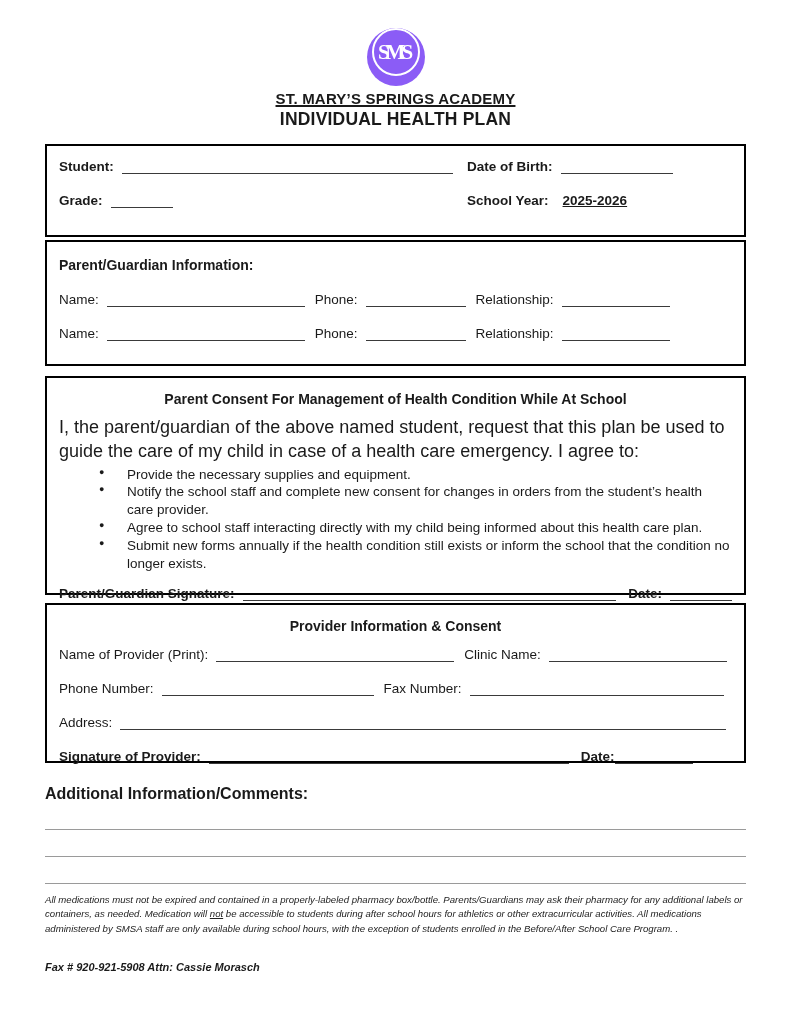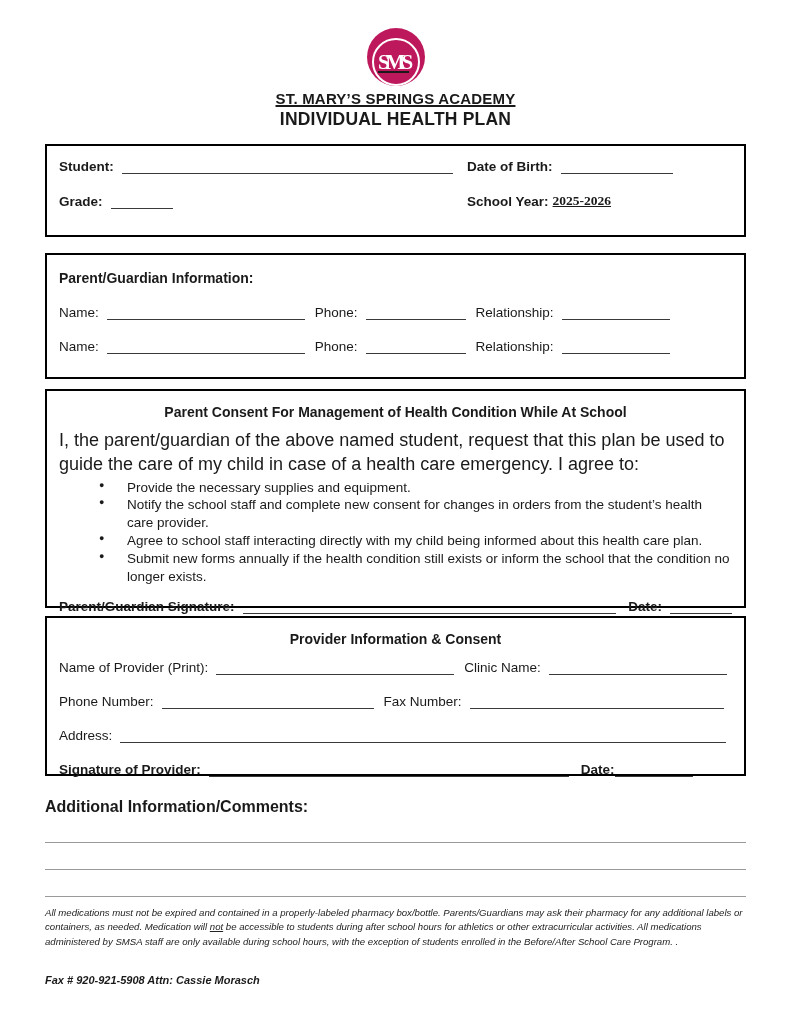--- a/index.html
+++ b/index.html
@@ -7,50 +7,50 @@
   .page {
     width: 791px; height: 1024px; background: #ffffff; overflow: hidden;
     font-family: "Liberation Sans", sans-serif; color: #1a1a1a; position: relative;
   }
   .content { padding: 28px 45px 0 45px; }
 
   
   .hdr { text-align: center; }
   .logo {
     width: 58px; height: 58px; border-radius: 50%; margin: 0 auto;
-    background: #be185d; display: flex; align-items: flex-end; justify-content: center; text-decoration: underline;
+    background: #8b5cf6; display: flex; align-items: flex-start; justify-content: center;
   }
   .logo-ring {
     width: 48px; height: 48px; border-radius: 50%; border: 2px solid #ffffff;
     display: flex; align-items: center; justify-content: center;
   }
   .logo-mono {
     color: #ffffff; font-family: "Liberation Serif", serif; font-weight: bold;
     font-size: 21px; letter-spacing: -4px; padding-right: 4px;
   }
   .school-name {
     margin-top: 4px; font-size: 15px; font-weight: bold;
     text-decoration: underline; text-decoration-thickness: 2px; letter-spacing: .2px;
   }
   .form-title { font-size: 17.5px; font-weight: bold; margin-top: 2px; letter-spacing: .2px; }
 
   
   .box { border: 2px solid #000; padding: 13px 12px; margin-top: 0; }
-  .box + .box { margin-top: 16px; }
+  .box + .box { margin-top: 3px; }
   .gap10 { margin-top: 10px !important; }
   .gap8  { margin-top: 8px !important; }
 
   .row { display: flex; align-items: flex-end; font-size: 13.5px; }
   .row + .row { margin-top: 19px; }
   .b { font-weight: bold; }
   .lbl { white-space: nowrap; }
   .fill { display: inline-block; border-bottom: 1.5px solid #3a3a3a; height: 15px; }
   .left-col { width: 408px; display: flex; align-items: flex-end; }
   .right-col { flex: 1; display: flex; align-items: flex-end; }
-  .ml6 { margin-left: 4px; font-family: Liberation Serif, serif; } .ml8 { margin-left: 8px; }
+  .ml6 { margin-left: 14px; } .ml8 { margin-left: 8px; }
   .f1 { flex: 1; }
 
   .box-title { text-align: center; font-weight: bold; font-size: 14px; }
 
   .consent-text { font-size: 18px; line-height: 1.32; margin-top: 9px; }
   ul.bullets { list-style: none; margin-top: 2px; }
   ul.bullets li {
     font-size: 13.5px; line-height: 1.32; padding-left: 68px; position: relative;
   }
   ul.bullets li::before {

